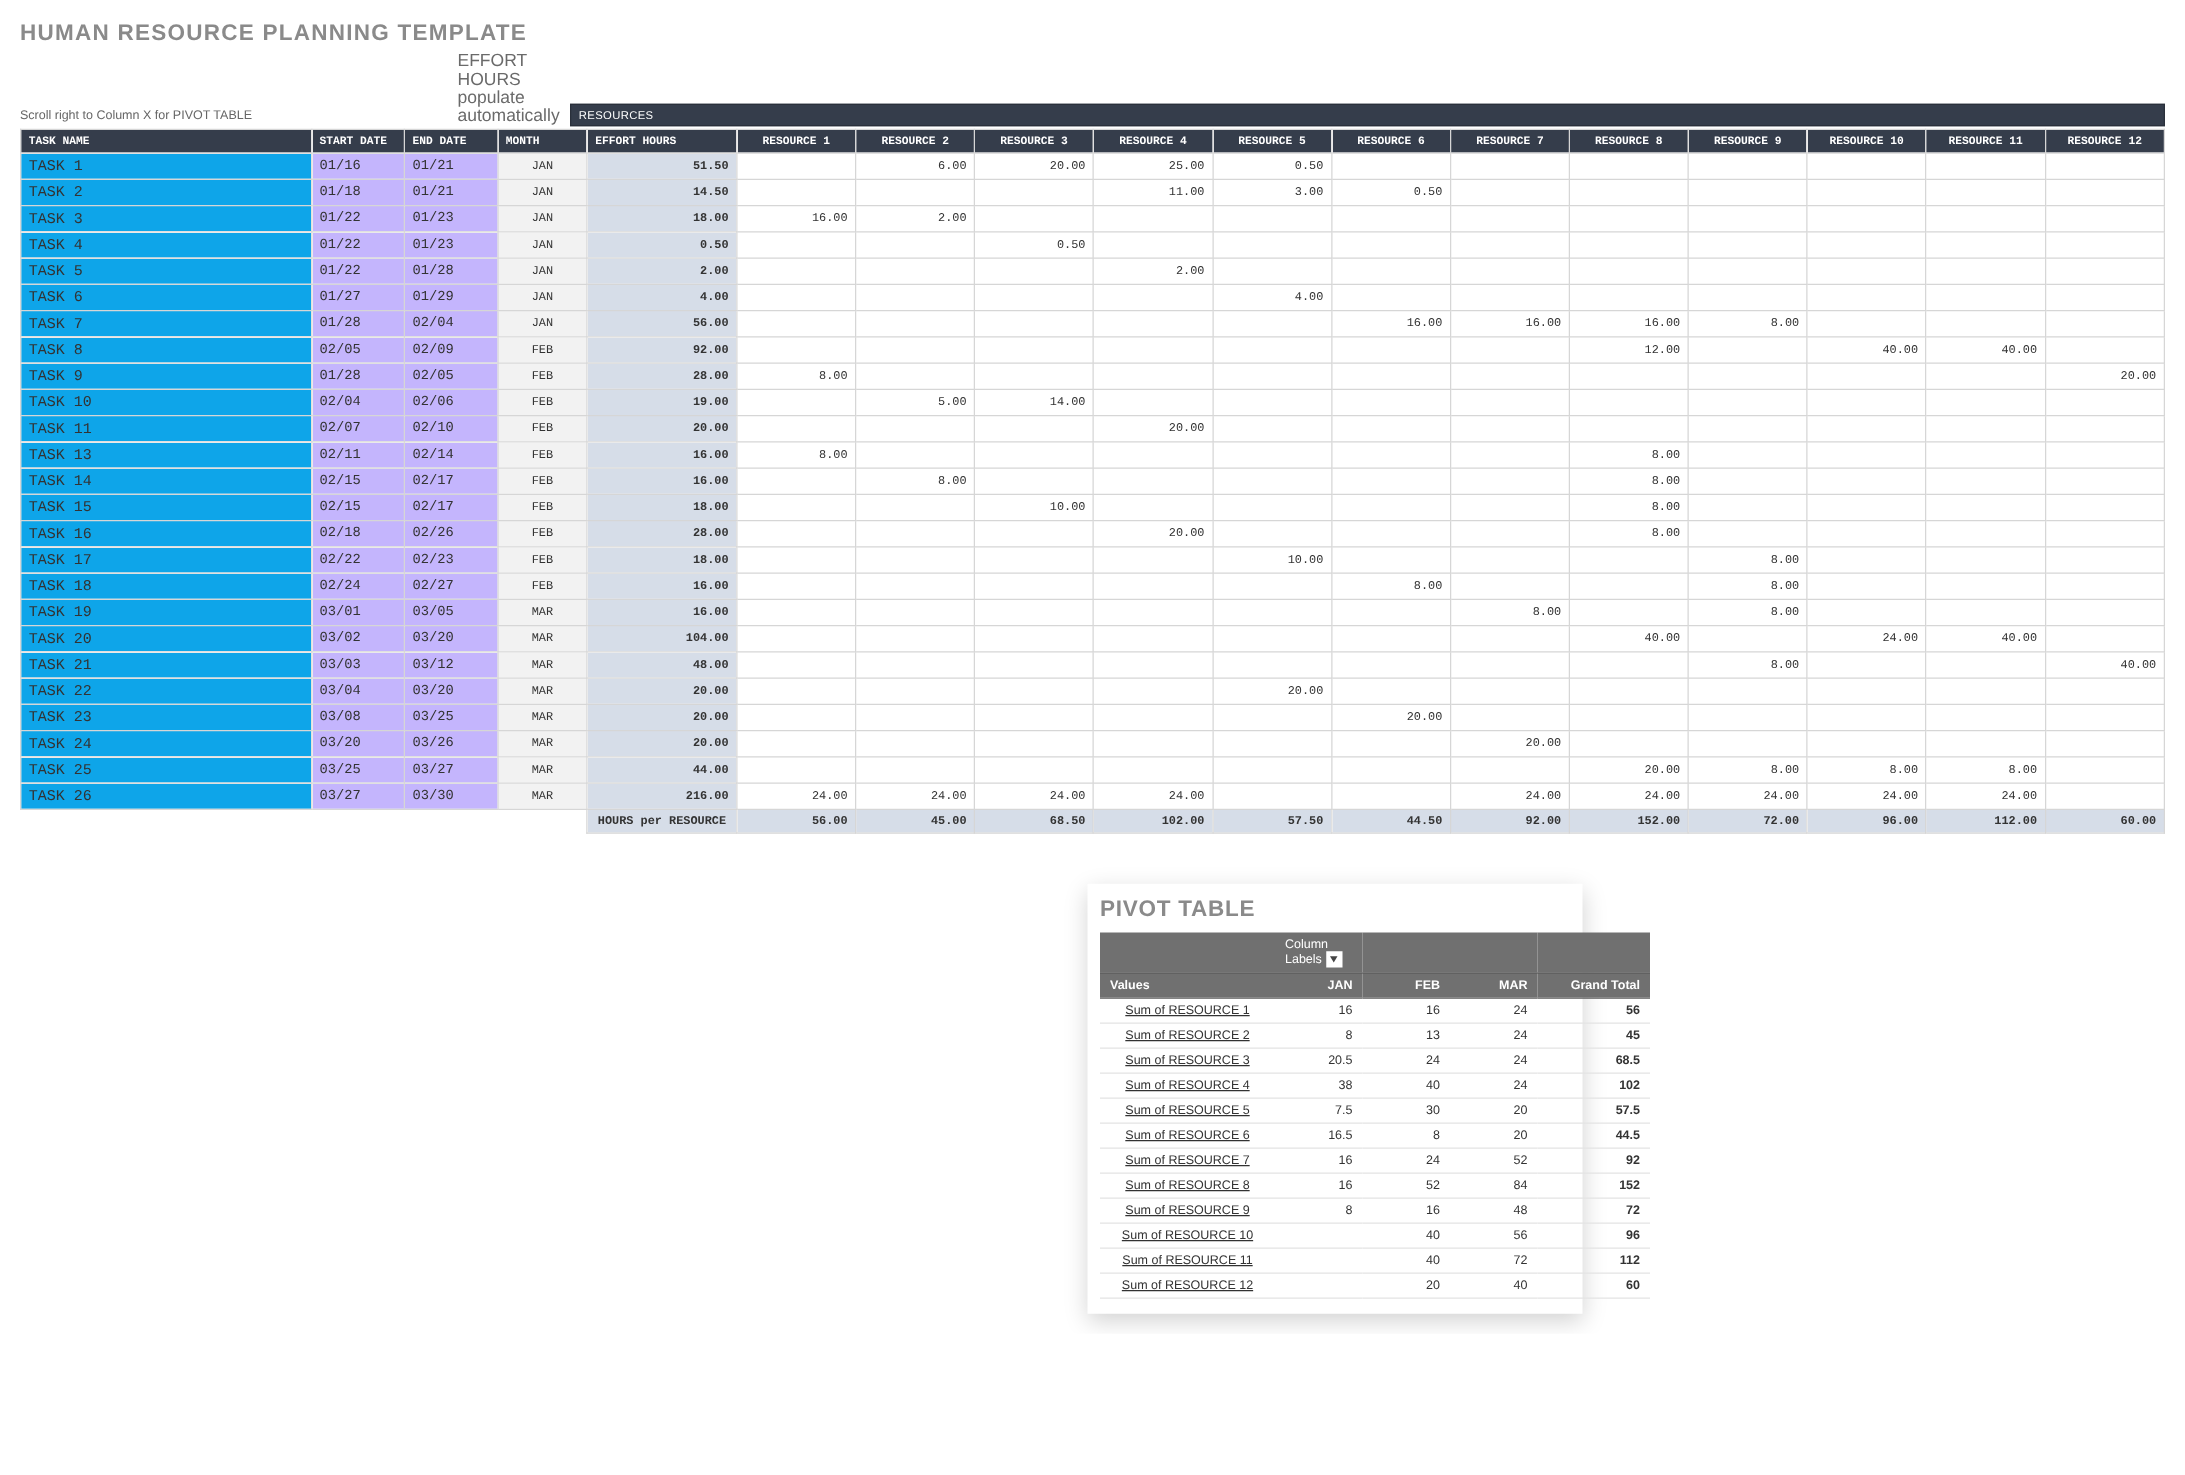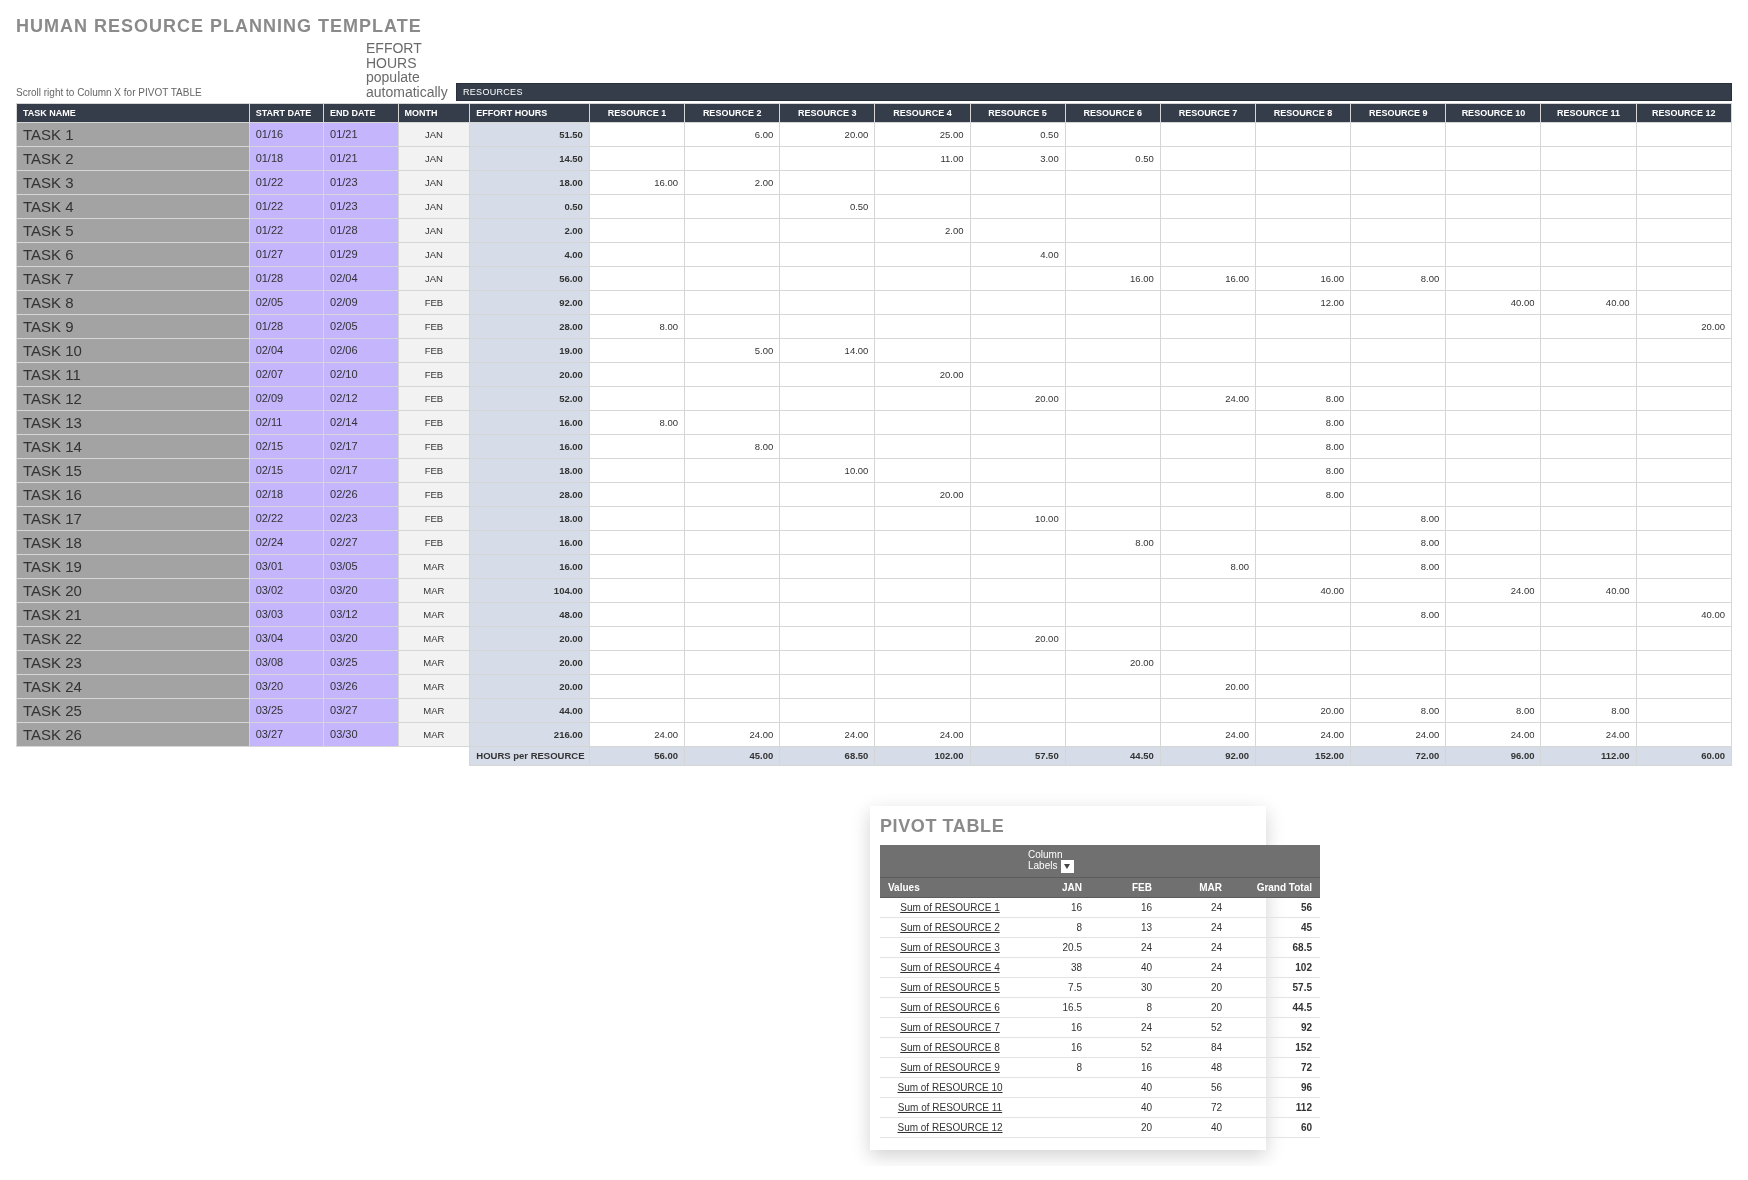--- a/index.html
+++ b/index.html
@@ -44,20 +44,21 @@
     font-size: 9px;
     padding: 3px 6px;
     flex: 1;
     border: 1px solid #2a303b;
     letter-spacing: 0.3px;
   }
   table.main {
     border-collapse: collapse;
     width: 100%;
     table-layout: fixed;
+    font-family: Liberation Mono, monospace;
   }
   table.main th, table.main td {
     border: 1px solid #d6d6d6;
     padding: 3px 6px;
     height: 19px;
     overflow: hidden;
     white-space: nowrap;
   }
   table.main th {
     background: #353d4b;
@@ -65,21 +66,21 @@
     font-weight: 700;
     font-size: 9px;
     text-align: left;
   }
   col.task { width: 175px; }
   col.date { width: 56px; }
   col.month { width: 54px; }
   col.effort { width: 90px; }
   col.res { width: 71.6px; }
   table.main th.resh { text-align: center; }
-  td.taskname { background: #a3a3a3; font-weight: 400; font-size: 15px; }
+  td.taskname { background: #0ea5e9; font-weight: 400; font-size: 12px; }
   td.date { background: #c4b5fd; text-align: left; font-size: 11px; }
   td.month { background: #f2f2f2; text-align: center; font-size: 9.5px; }
   td.effort { background: #d6dde8; text-align: right; font-weight: 700; font-size: 9.5px; }
   td.rescell { text-align: right; font-size: 9.5px; }
   tr.totals td { background: #d6dde8; font-weight: 700; font-size: 9.5px; border-top:1px solid #b0b5bd;}
   tr.totals td.effort-label { text-align: center; }
   tr.totals td.rescell { text-align: right; }
   tr.totals td.blank { background: #fff; border: none; }
 
   
@@ -395,39 +396,20 @@
         <td class="month">FEB</td>
         <td class="effort">20.00</td>
         <td class="rescell"></td>
         <td class="rescell"></td>
         <td class="rescell"></td>
         <td class="rescell">20.00</td>
         <td class="rescell"></td>
         <td class="rescell"></td>
         <td class="rescell"></td>
         <td class="rescell"></td>
-        <td class="rescell"></td>
-        <td class="rescell"></td>
-        <td class="rescell"></td>
-        <td class="rescell"></td>
-      </tr>
-      <tr>
-        <td class="taskname">TASK 12</td>
-        <td class="date">02/09</td>
-        <td class="date">02/12</td>
-        <td class="month">FEB</td>
-        <td class="effort">52.00</td>
-        <td class="rescell"></td>
-        <td class="rescell"></td>
-        <td class="rescell"></td>
-        <td class="rescell"></td>
-        <td class="rescell">20.00</td>
-        <td class="rescell"></td>
-        <td class="rescell">24.00</td>
-        <td class="rescell">8.00</td>
         <td class="rescell"></td>
         <td class="rescell"></td>
         <td class="rescell"></td>
         <td class="rescell"></td>
       </tr>
       <tr>
         <td class="taskname">TASK 13</td>
         <td class="date">02/11</td>
         <td class="date">02/14</td>
         <td class="month">FEB</td>

